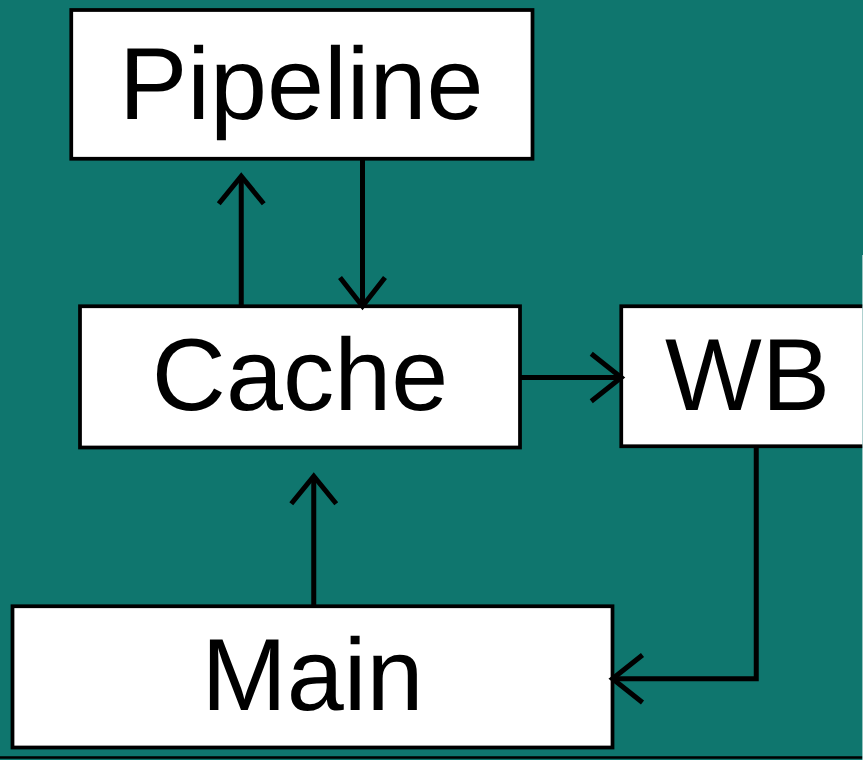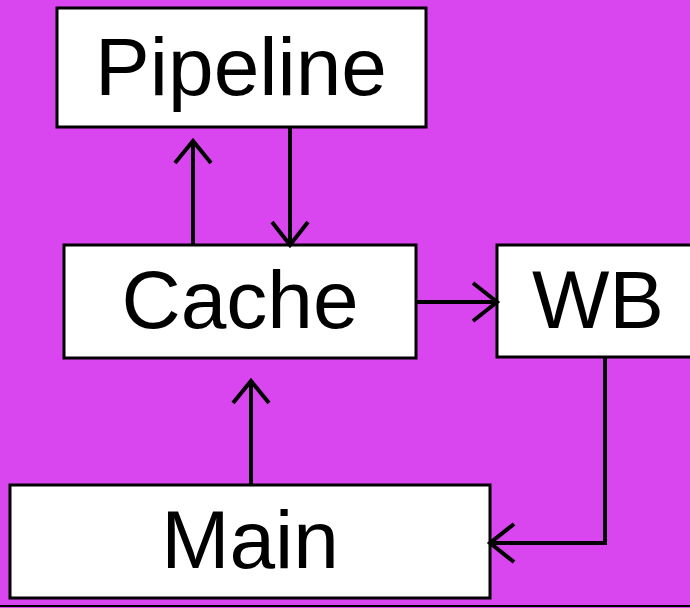--- a/index.html
+++ b/index.html
@@ -48,21 +48,21 @@
   }
   .rule-line {
     stroke: #000000;
     stroke-width: 2;
     fill: none;
   }
 </style>
 </head>
 <body>
 
-<div id="canvas" style="background: #d946ef;">
+<div id="canvas" style="background: #0f766e;">
 
   <svg width="690" height="608" viewBox="0 0 690 608">
 
     <g>
       <rect class="node-box" x="57" y="8" width="369" height="119"></rect>
       <text class="node-label" x="241" y="95">Pipeline</text>
     </g>
 
     <g>
       <rect class="node-box" x="64" y="245" width="352" height="113"></rect>

